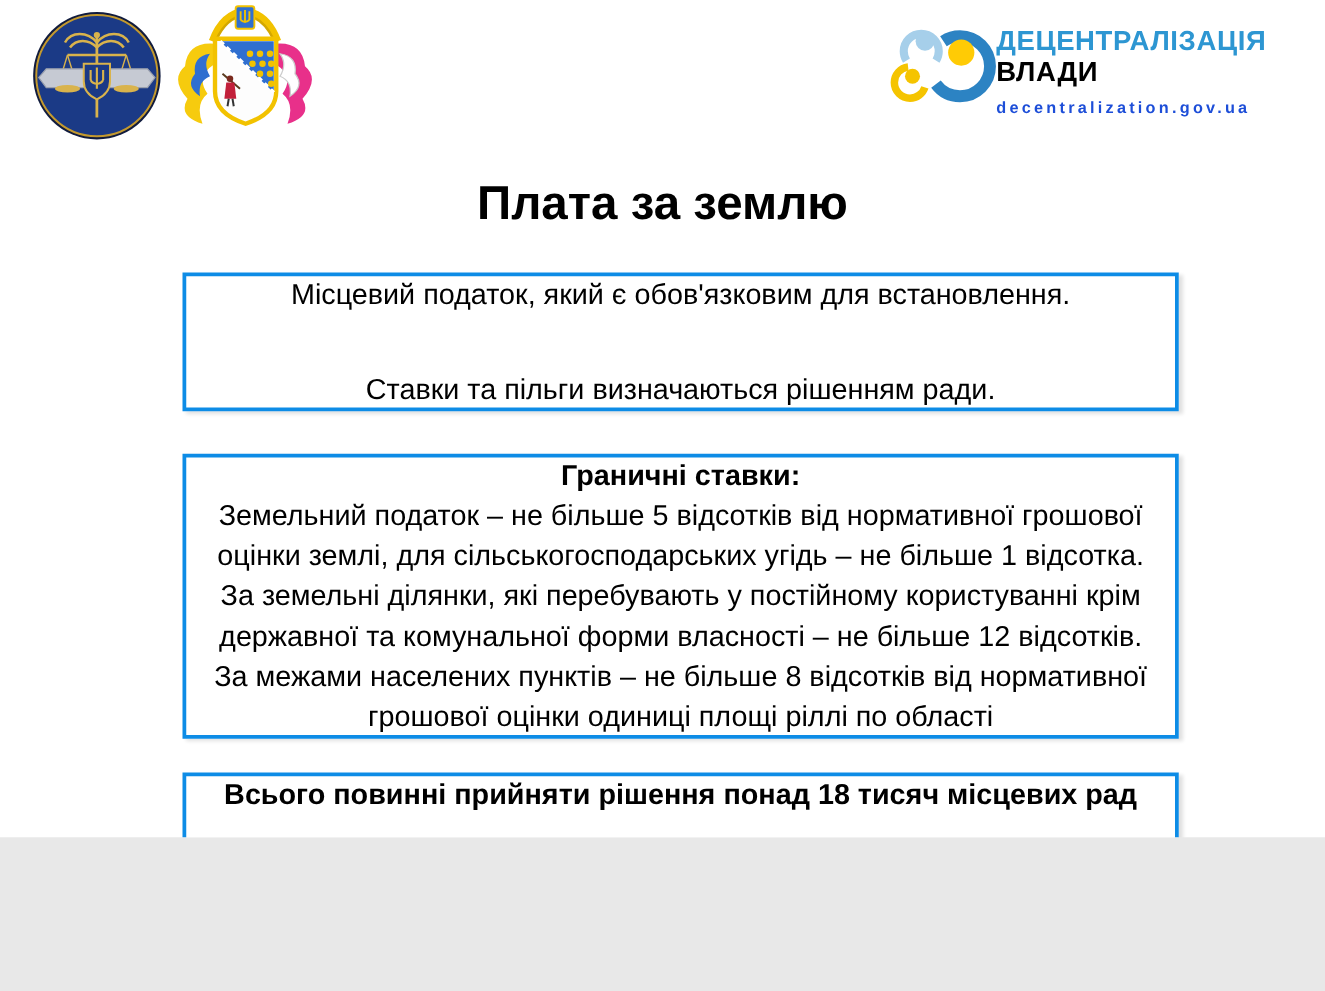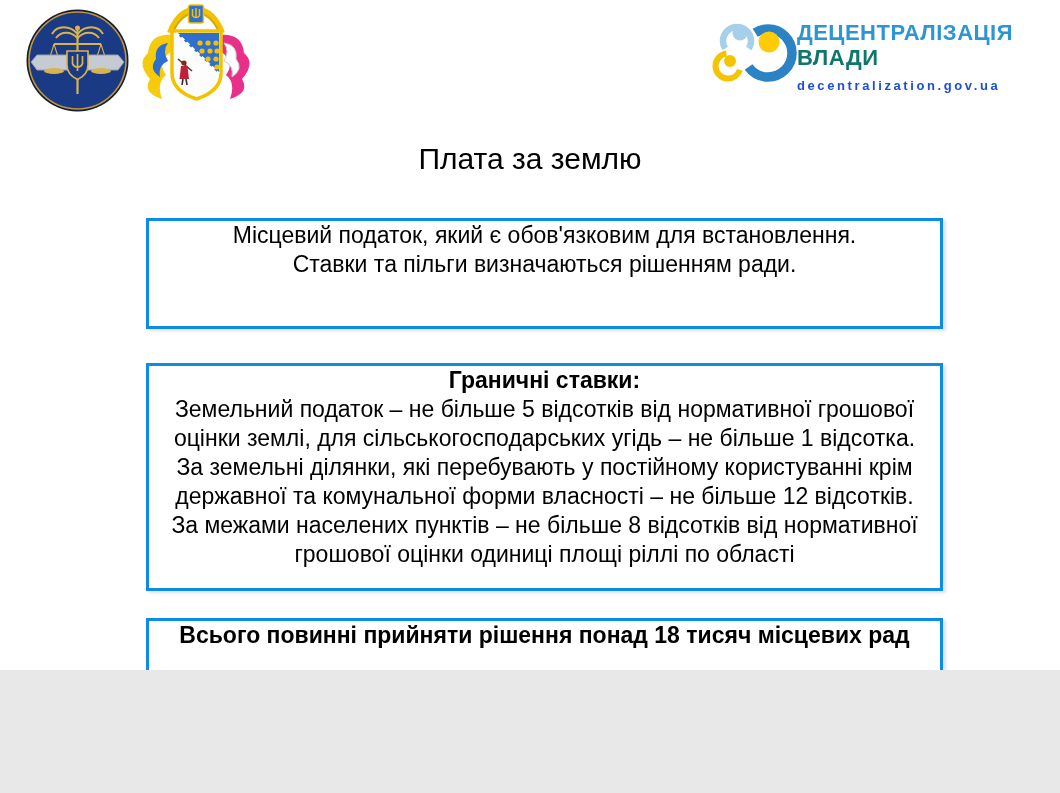--- a/index.html
+++ b/index.html
@@ -8,32 +8,32 @@
     position:relative; width:1060px; height:670px;
     background:#ffffff; overflow:hidden;
     font-family:"Liberation Sans", sans-serif; color:#000;
   }
   
   .fiscal-logo   { position:absolute; left:25px;  top:8px;  width:105px; height:105px; }
   .coat-logo     { position:absolute; left:140px; top:3px;  width:112px; height:112px; }
   .decent-mark   { position:absolute; left:700px; top:12px; width:100px; height:85px; }
   .decent-text   { position:absolute; left:797px; top:20px; line-height:25px; }
   .decent-line1  { font-size:22px; font-weight:bold; color:#2d96d2; letter-spacing:0.5px; }
-  .decent-line2  { font-size:22px; font-weight:bold; color:#0f766e; letter-spacing:0.5px; }
+  .decent-line2  { font-size:22px; font-weight:bold; color:#000000; letter-spacing:0.5px; }
   .decent-domain { font-size:13px; font-weight:bold; color:#1d4ed8; letter-spacing:2.6px; margin-top:3px; }
   
   .slide-title {
     position:absolute; top:142px; left:0; width:100%;
-    text-align:center; font-size:30px; font-weight:normal; color:#000;
+    text-align:center; font-size:38px; font-weight:bold; color:#000;
   }
   
   .tbox {
     position:absolute; left:146px; width:797px;
     border:3px solid #0d8ce6; background:#fff;
-    display:flex; flex-direction:column; justify-content:flex-start;
+    display:flex; flex-direction:column; justify-content:space-between;
     text-align:center; font-size:23px; line-height:29px;
     box-shadow:3px 2px 3px rgba(0,0,0,0.12);
   }
   .tbox-1 { top:218px; height:111px; }
   .tbox-2 { top:363px; height:228px; }
   .tbox-3 { top:618px; height:104px;font-weight:bold; }
   .tbox .heading { font-weight:bold; }
 </style>
 </head>
 <body>

